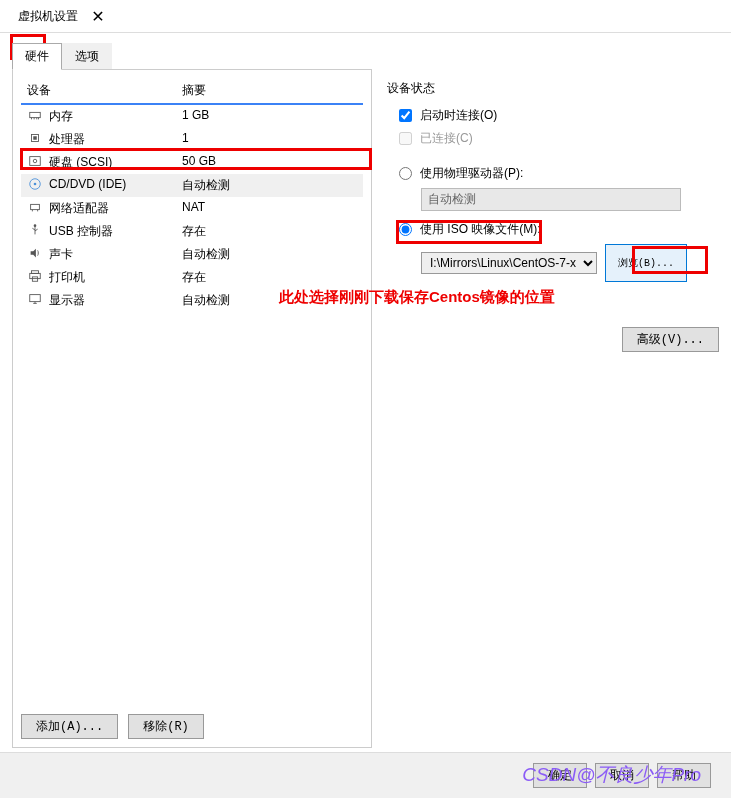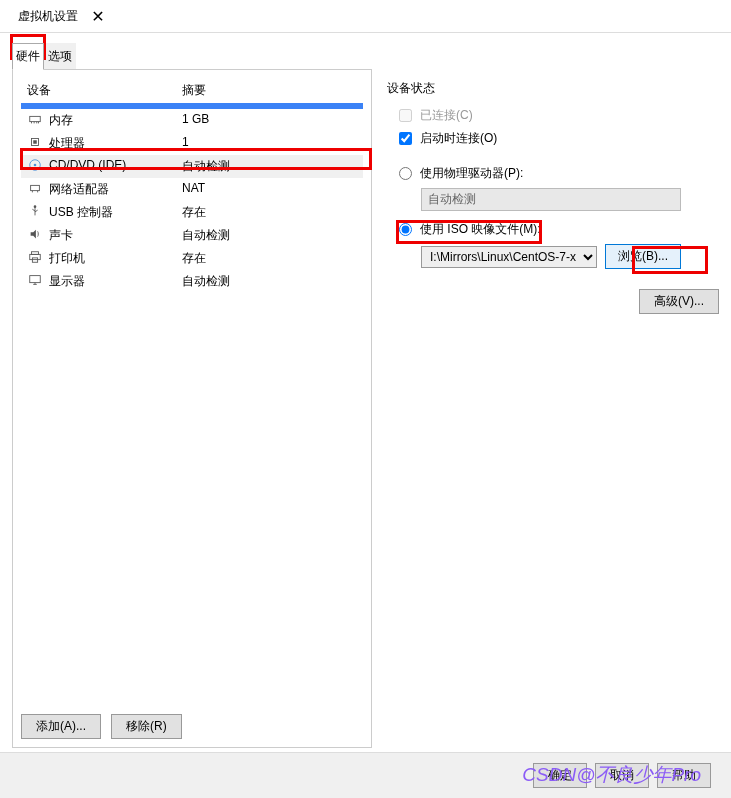--- a/index.html
+++ b/index.html
@@ -1,43 +1,43 @@
 <!DOCTYPE html>
 <html><head>
   <meta charset="utf-8">
   <style>
     * { box-sizing: border-box; margin: 0; padding: 0; }
     body { font-family: "Microsoft YaHei", sans-serif; font-size: 12px; background: #fff; width: 731px; height: 798px; position: relative; }
     .titlebar { display: flex; align-items: center; justify-content: flex-start; padding: 6px 18px; border-bottom: 1px solid #ddd; }
     .titlebar .title { font-size: 12px; }
     .close-btn { width: 40px; height: 20px; display: flex; align-items: center; justify-content: center; font-size: 16px; cursor: pointer; }
     .tabs-row { display: flex; padding: 10px 12px 0; gap: 0; }
-    .tab { padding: 4px 3px; border: 1px solid transparent; cursor: pointer; background: #f0f0f0; }
+    .tab { padding: 4px 12px; border: 1px solid transparent; cursor: pointer; background: #f0f0f0; }
     .tab.active { background: #fff; border: 1px solid #aaa; border-bottom: 1px solid #fff; position: relative; z-index: 2; }
     .main-area { display: flex; padding: 0 12px 12px; gap: 15px; height: 690px; }
     .left-panel { width: 360px; border: 1px solid #ccc; margin-top: -1px; padding: 8px; display: flex; flex-direction: column; }
-    .dev-header { display: flex; padding: 4px 6px; font-size: 12px; border-bottom: 6px solid #3b82f6; font-family: Liberation Serif, serif; }
+    .dev-header { display: flex; padding: 4px 6px; font-size: 12px; border-bottom: 2px solid #3b82f6; font-family: Liberation Serif, serif; }
     .dev-header .col1 { width: 155px; }
     .dev-list { flex: 1; }
     .dev-row { display: flex; padding: 3px 6px; align-items: flex-start; cursor: pointer; }
     .dev-row.selected { background: #f0f0f0; }
     .dev-row .icon { width: 16px; margin-right: 6px; display: inline-flex; align-items: center; justify-content: center; }
     .dev-row .name { width: 133px; }
     .left-buttons { display: flex; justify-content: flex-start; gap: 10px; padding-top: 8px; }
-    .btn { padding: 3px 14px; border: 1px solid #999; background: #e1e1e1; cursor: pointer; font-size: 12px; font-family: Liberation Sans, sans-serif; }
+    .btn { padding: 3px 14px; border: 1px solid #999; background: #e1e1e1; cursor: pointer; font-size: 12px; font-family: Liberation Mono, monospace; }
     .right-panel { flex: 1; padding-top: 10px; }
     .group { margin-bottom: 18px; }
     .group-body { margin-left: 12px; }
     .group-title { margin-bottom: 10px; }
     .cb-row, .rb-row { display: flex; align-items: center; gap: 4px; margin-bottom: 6px; }
     .cb-row input, .rb-row input { margin-right: 4px; }
     .select-disabled { width: 260px; padding: 2px 6px; background: #e8e8e8; border: 1px solid #bbb; color: #666; margin-left: 22px; font-size: 12px; }
     .iso-row { display: flex; align-items: center; gap: 8px; margin-left: 22px; }
     .iso-select { width: 176px; padding: 2px 4px; border: 1px solid #999; font-size: 12px; font-family: inherit; }
-    .browse-btn { padding: 3px 12px; border: 1px solid #0078d7; background: #e5f1fb; cursor: pointer; font-size: 12px; font-family: Liberation Sans, sans-serif; }
+    .browse-btn { padding: 11px 12px; border: 1px solid #0078d7; background: #e5f1fb; cursor: pointer; font-size: 10px; font-family: Liberation Mono, monospace; }
     .adv-row { display: flex; justify-content: flex-end; margin-top: 20px; }
     .annotation { color: #ee0000; font-weight: bold; font-size: 15px; margin-left: -120px; margin-top: 6px; }
     .redbox { position: absolute; border: 3px solid #ee0000; pointer-events: none; }
     .footer { position: absolute; bottom: 0; left: 0; right: 0; border-top: 1px solid #ddd; padding: 10px 20px; display: flex; justify-content: flex-end; gap: 8px; background: #f0f0f0; }
     .watermark { position: absolute; bottom: 10px; right: 30px; color: #8b5cf6; font-size: 19px; pointer-events: none; font-style: italic;}
     svg { width: 14px; height: 14px; }
   </style>
 </head>
 <body>
 
@@ -74,20 +74,30 @@
         <div class="dev-row">
           <span class="icon">
             <svg viewBox="0 0 16 16">
               <rect x="4" y="4" width="8" height="8" fill="none" stroke="#555"></rect>
               <rect x="6" y="6" width="4" height="4" fill="#555"></rect>
             </svg>
           </span>
           <span class="name">处理器</span>
           <span>1</span>
         </div>
+        <div class="dev-row">
+          <span class="icon">
+            <svg viewBox="0 0 16 16">
+              <rect x="2" y="3" width="12" height="10" fill="none" stroke="#555"></rect>
+              <circle cx="8" cy="8" r="2" fill="none" stroke="#555"></circle>
+            </svg>
+          </span>
+          <span class="name">硬盘 (SCSI)</span>
+          <span>50 GB</span>
+        </div>
         <div class="dev-row selected">
           <span class="icon">
             <svg viewBox="0 0 16 16">
               <circle cx="8" cy="8" r="6" fill="none" stroke="#4a90d9"></circle>
               <circle cx="8" cy="8" r="1.5" fill="#4a90d9"></circle>
             </svg>
           </span>
           <span class="name">CD/DVD (IDE)</span>
           <span>自动检测</span>
         </div>
@@ -151,26 +161,26 @@
       <button class="btn">添加(A)...</button>
       <button class="btn">移除(R)</button>
     </div>
   </div>
 
   <div class="right-panel">
     <div class="group">
       <div class="group-title">设备状态</div>
       <div class="group-body">
         <label class="cb-row">
+          <input type="checkbox" checked="" style="">
+          <span>启动时连接(O)</span>
+        </label>
+        <label class="cb-row">
           <input type="checkbox" disabled="" style="">
           <span style="color:#999">已连接(C)</span>
-        </label>
-        <label class="cb-row">
-          <input type="checkbox" checked="" style="">
-          <span>启动时连接(O)</span>
         </label>
       </div>
     </div>
 
     <div class="group">
       <div class="group-body">
         <label class="rb-row">
           <input type="radio" name="conn" style="">
           <span>使用物理驱动器(P):</span>
         </label>
@@ -178,20 +188,21 @@
         <label class="rb-row" style="margin-top:10px">
           <input type="radio" name="conn" checked="" style="">
           <span>使用 ISO 映像文件(M):</span>
         </label>
         <div class="iso-row">
           <select class="iso-select">
             <option>I:\Mirrors\Linux\CentOS-7-x8</option>
           </select>
           <button class="browse-btn">浏览(B)...</button>
         </div>
+        <div class="annotation">此处选择刚刚下载保存Centos镜像的位置</div>
         <div class="adv-row">
           <button class="btn">高级(V)...</button>
         </div>
       </div>
     </div>
   </div>
 </div>
 
 <div class="footer">
   <button class="btn">确定</button>

